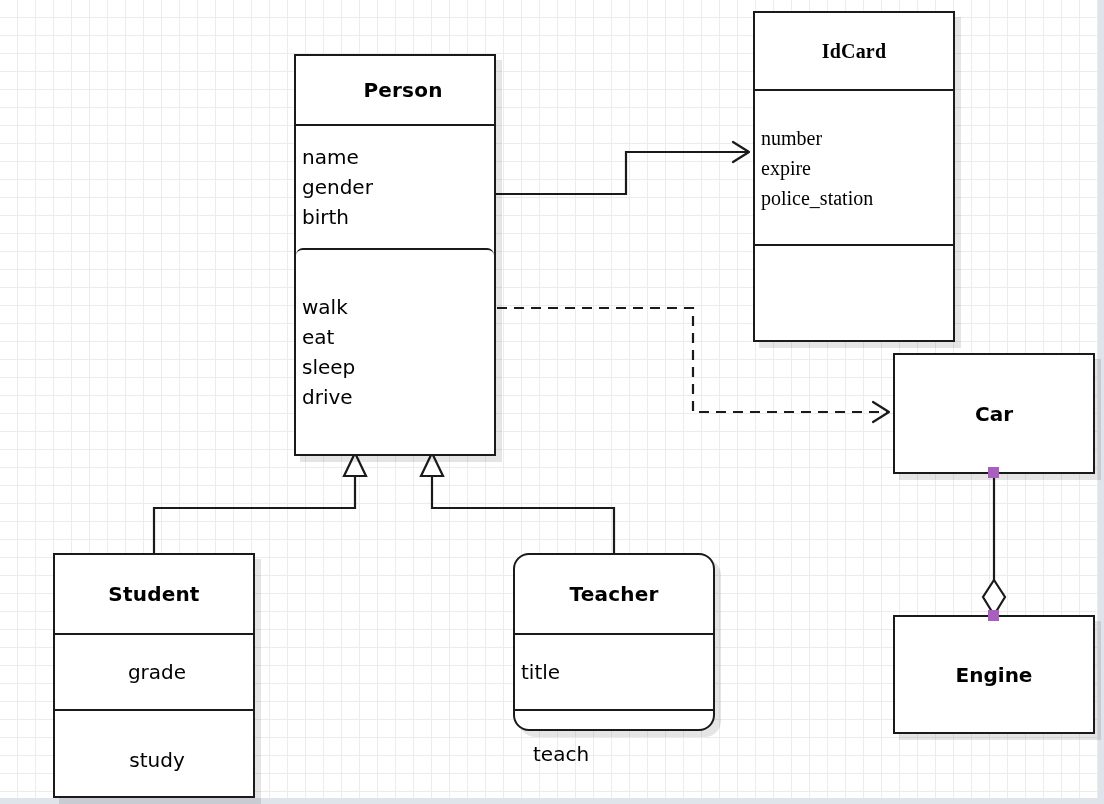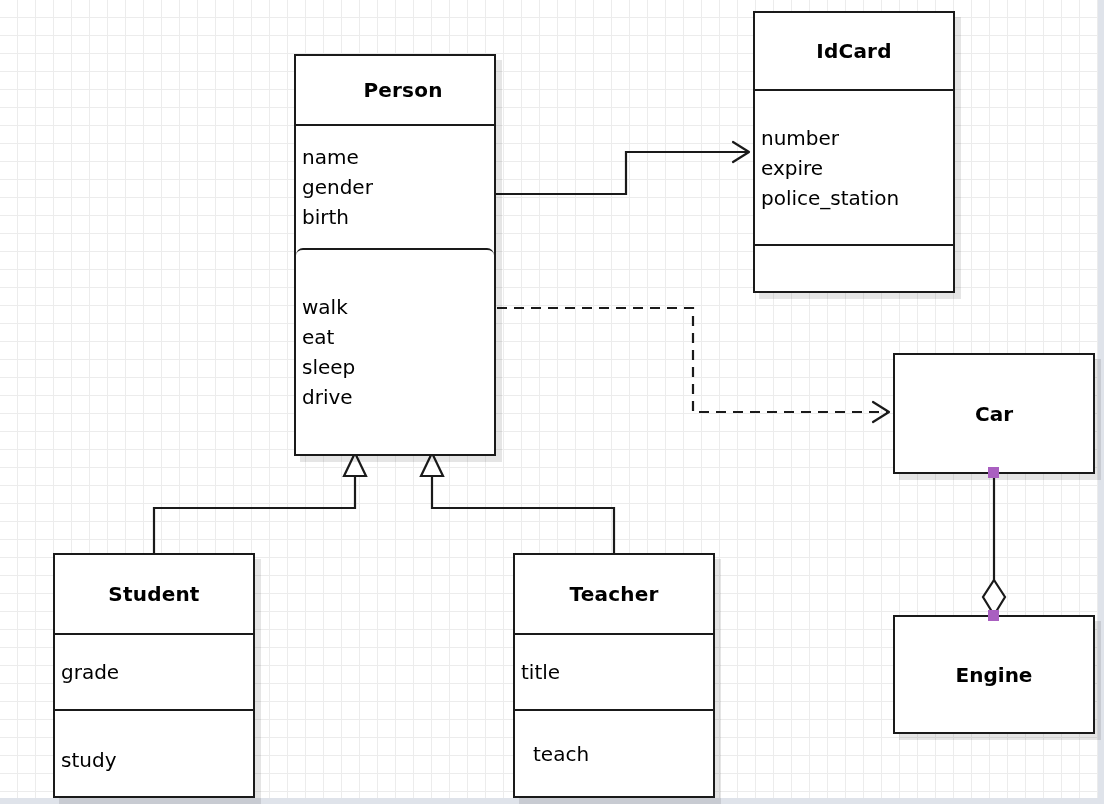--- a/index.html
+++ b/index.html
@@ -131,49 +131,49 @@
       <div class="member">birth</div>
     </div>
     <div class="compartment cls-members" style="height:206px;border-radius:7px;">
       <div class="member">walk</div>
       <div class="member">eat</div>
       <div class="member">sleep</div>
       <div class="member">drive</div>
     </div>
   </div>
 
-  <div class="uml-class" style="left:753px; top:11px; width:202px; height:282px;">
+  <div class="uml-class" style="left:753px; top:11px; width:202px; height:331px;font-family:Liberation Serif, serif;">
     <div class="compartment cls-name" style="height:76px;">IdCard</div>
     <div class="compartment cls-members" style="height:155px;">
       <div class="member">number</div>
       <div class="member">expire</div>
       <div class="member">police_station</div>
     </div>
     <div class="compartment cls-members" style="height:42px;"></div>
   </div>
 
   <div class="uml-class" style="left:893px; top:353px; width:202px; height:121px;">
     <div class="compartment cls-center-name">Car</div>
   </div>
 
   <div class="uml-class" style="left:893px; top:615px; width:202px; height:119px;">
     <div class="compartment cls-center-name">Engine</div>
   </div>
 
-  <div class="uml-class" style="left:53px; top:553px; width:202px; height:245px;">
+  <div class="uml-class" style="left:53px; top:553px; width:202px; height:245px;text-align:center;">
     <div class="compartment cls-name" style="height:78px;">Student</div>
     <div class="compartment cls-members" style="height:76px;">
       <div class="member">grade</div>
     </div>
     <div class="compartment cls-members" style="height:99px;">
       <div class="member">study</div>
     </div>
   </div>
 
-  <div class="uml-class" style="left:513px; top:553px; width:202px; height:245px;">
+  <div class="uml-class" style="left:513px; top:553px; width:202px; height:178px;border-radius:16px;">
     <div class="compartment cls-name" style="height:78px;">Teacher</div>
     <div class="compartment cls-members" style="height:76px;">
       <div class="member">title</div>
     </div>
     <div class="compartment cls-members" style="height:87px;padding-left:18px;">
       <div class="member">teach</div>
     </div>
   </div>
 
   <div class="handle" style="left:988px; top:467px;"></div>

